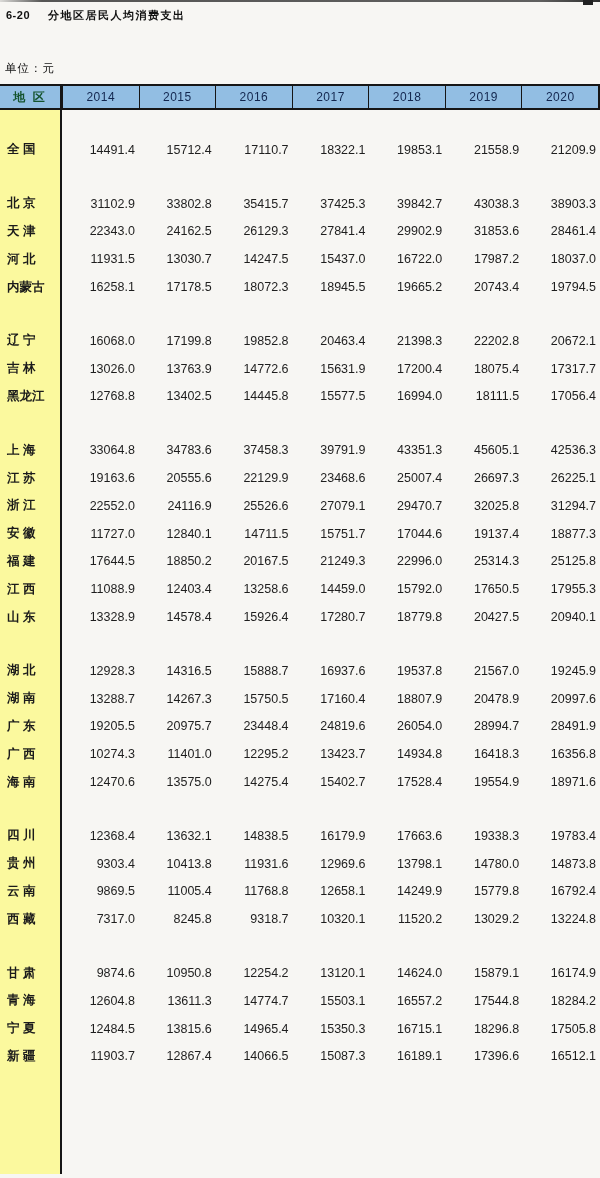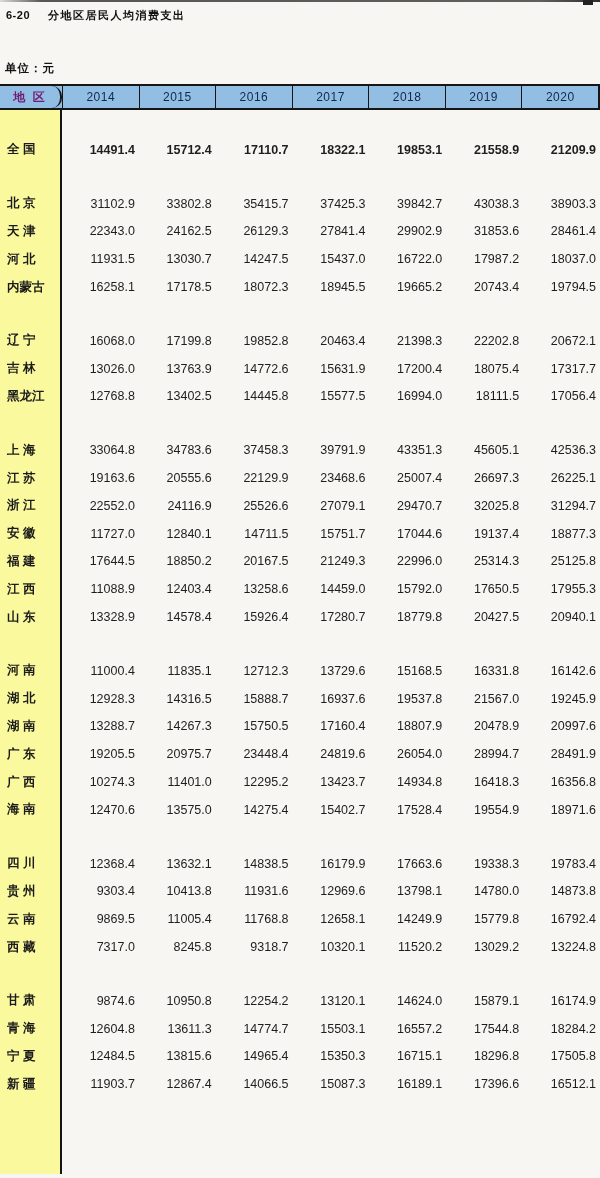--- a/index.html
+++ b/index.html
@@ -9,41 +9,41 @@
     color:#1e1e1e;
   }
   .sheet{position:relative;width:600px;height:1178px;overflow:hidden;}
   .top-artifact{
     position:absolute;top:0;left:0;right:0;height:2px;
     background:linear-gradient(90deg,rgba(60,60,60,.15),rgba(45,45,45,.8) 7%,rgba(45,45,45,.75) 90%,rgba(25,25,25,.9));
   }
   .corner-mark{position:absolute;top:0;left:583px;width:10px;height:5px;background:#222;}
   .title{position:absolute;top:8px;left:6px;font-size:11px;font-weight:bold;color:#111;letter-spacing:1.5px;white-space:nowrap;}
   .title .code{margin-right:18px;letter-spacing:.5px;}
-  .unit{position:absolute;top:61px;left:5px;font-size:11.5px;font-weight:bold;color:#151515;letter-spacing:1px;}
+  .unit{position:absolute;top:61px;left:5px;font-size:11.5px;font-weight:normal;color:#151515;letter-spacing:1px;}
   .table{position:absolute;top:84px;left:0;right:0;bottom:0;}
   .thead{
     display:flex;height:22px;background:#92bee3;
     border-top:2px solid #161616;border-bottom:2px solid #161616;
     border-right:2px solid #161616;box-sizing:content-box;
   }
   .th{display:flex;align-items:center;justify-content:center;font-size:12px;}
-  .th-region{width:60px;border-right:2px solid #161616;font-weight:bold;color:#701a75;letter-spacing:2px;border-radius:10px;}
+  .th-region{width:60px;border-right:2px solid #161616;font-weight:bold;color:#14532d;letter-spacing:2px;}
   .th-year{flex:1;border-left:1px solid #161616;color:#12264e;letter-spacing:.5px;}
   .th-year:first-of-type{border-left:none;}
   .tbody{position:relative;height:1064px;overflow:hidden;}
   .ycol{position:absolute;left:0;top:0;bottom:0;width:60px;background:#fbf99e;border-right:2px solid #161616;}
   .row{position:relative;display:flex;height:27.8px;align-items:center;}
   .spacer{height:26px;}
   .region{
     width:62px;box-sizing:border-box;padding-left:7px;
     font-size:12.5px;font-weight:bold;color:#1b1b1b;white-space:nowrap;
   }
   .cell{flex:1;text-align:right;padding-right:4px;font-size:12.5px;color:#1e1e1e;}
-  .row.bold .cell{font-weight:bold;padding-left:7px;}
+  .row.bold .cell{font-weight:normal;padding-left:7px;}
 </style>
 </head>
 <body>
 
 <div class="sheet">
   <div class="top-artifact"></div>
   <div class="corner-mark"></div>
 
   <div class="title">
     <span class="code">6-20</span><span>分地区居民人均消费支出</span>
@@ -215,30 +215,20 @@
           <div class="cell">13328.9</div>
           <div class="cell">14578.4</div>
           <div class="cell">15926.4</div>
           <div class="cell">17280.7</div>
           <div class="cell">18779.8</div>
           <div class="cell">20427.5</div>
           <div class="cell">20940.1</div>
         </div>
         <div class="spacer"></div>
         <div class="row">
-          <div class="region">河 南</div>
-          <div class="cell">11000.4</div>
-          <div class="cell">11835.1</div>
-          <div class="cell">12712.3</div>
-          <div class="cell">13729.6</div>
-          <div class="cell">15168.5</div>
-          <div class="cell">16331.8</div>
-          <div class="cell">16142.6</div>
-        </div>
-        <div class="row">
           <div class="region">湖 北</div>
           <div class="cell">12928.3</div>
           <div class="cell">14316.5</div>
           <div class="cell">15888.7</div>
           <div class="cell">16937.6</div>
           <div class="cell">19537.8</div>
           <div class="cell">21567.0</div>
           <div class="cell">19245.9</div>
         </div>
         <div class="row">

